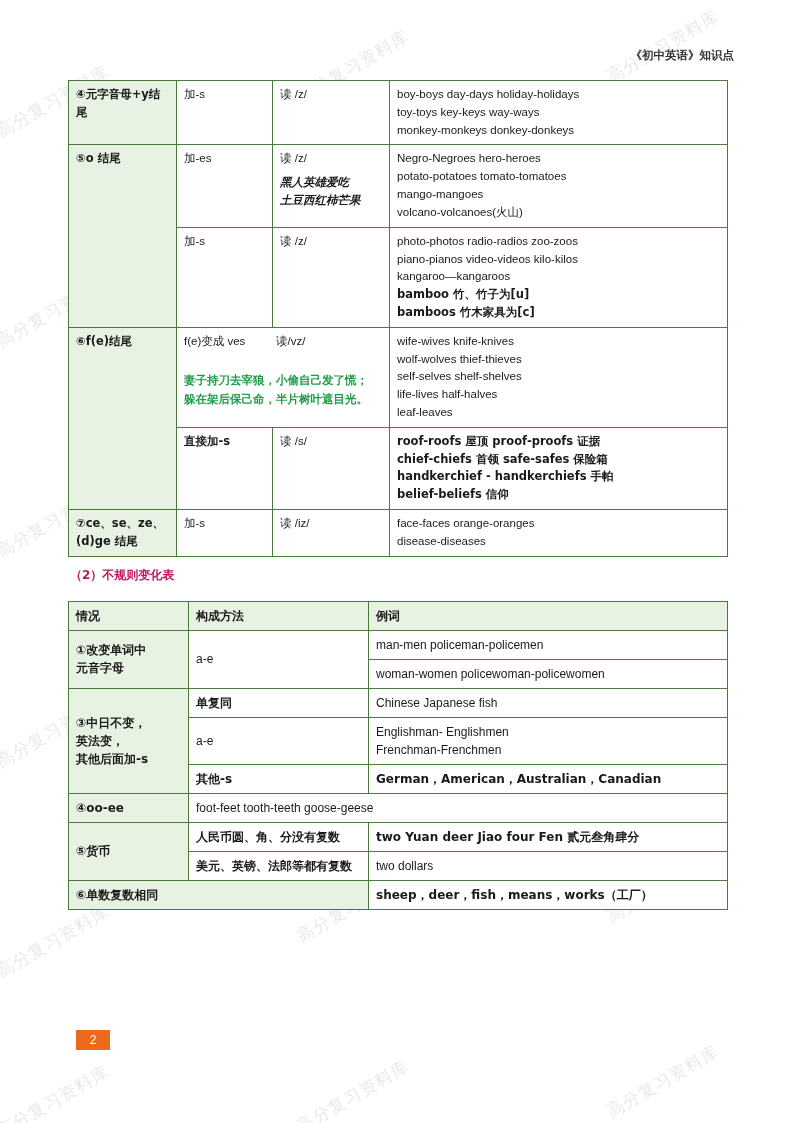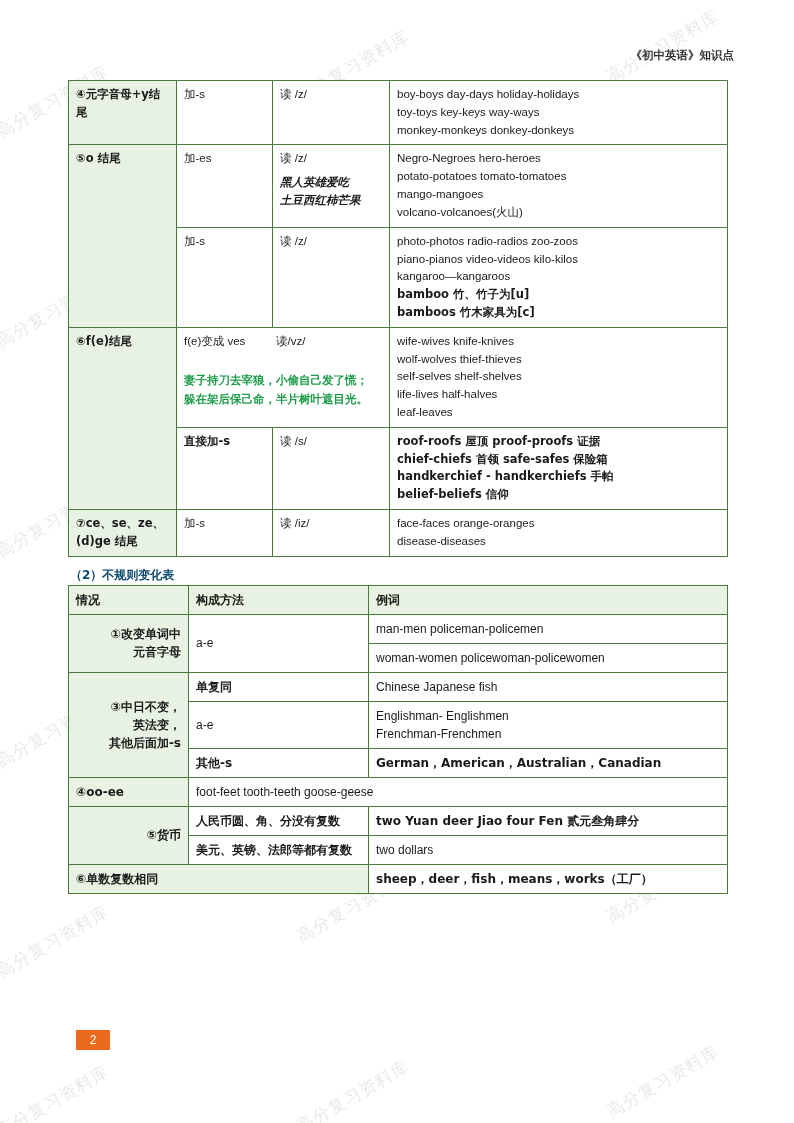--- a/index.html
+++ b/index.html
@@ -78,38 +78,38 @@
     color: #1f9c4a;
     font-weight: bold;
     line-height: 1.7;
   }
 
   .col1 { width: 108px; }
   .col2 { width: 96px; }
   .col3 { width: 117px; }
 
   .sec-title {
-    margin: 10px 0 1px 2px;
+    margin: 10px 0 17px 2px;
     font-size: 12px;
     font-weight: bold;
-    color: #0c4a6e;
+    color: #be185d;
   }
 
   table.grid2 { border-collapse: collapse; width: 100%; table-layout: fixed; }
   table.grid2 td {
     border: 1px solid #4a7a3a;
     padding: 5px 7px;
     vertical-align: middle;
     font-size: 12px;
     line-height: 1.5;
   }
   .g2c1 { width: 120px; }
   .g2c2 { width: 180px; }
 
-  .center { text-align: right; margin-left: 9px; }
+  .center { text-align: left; margin-left: 9px; }
 
   .pagenum {
     position: absolute;
     left: 76px;
     top: 1030px;
     width: 34px;
     height: 20px;
     background: #ec6a1e;
     color: #fff;
     font-size: 12px;

